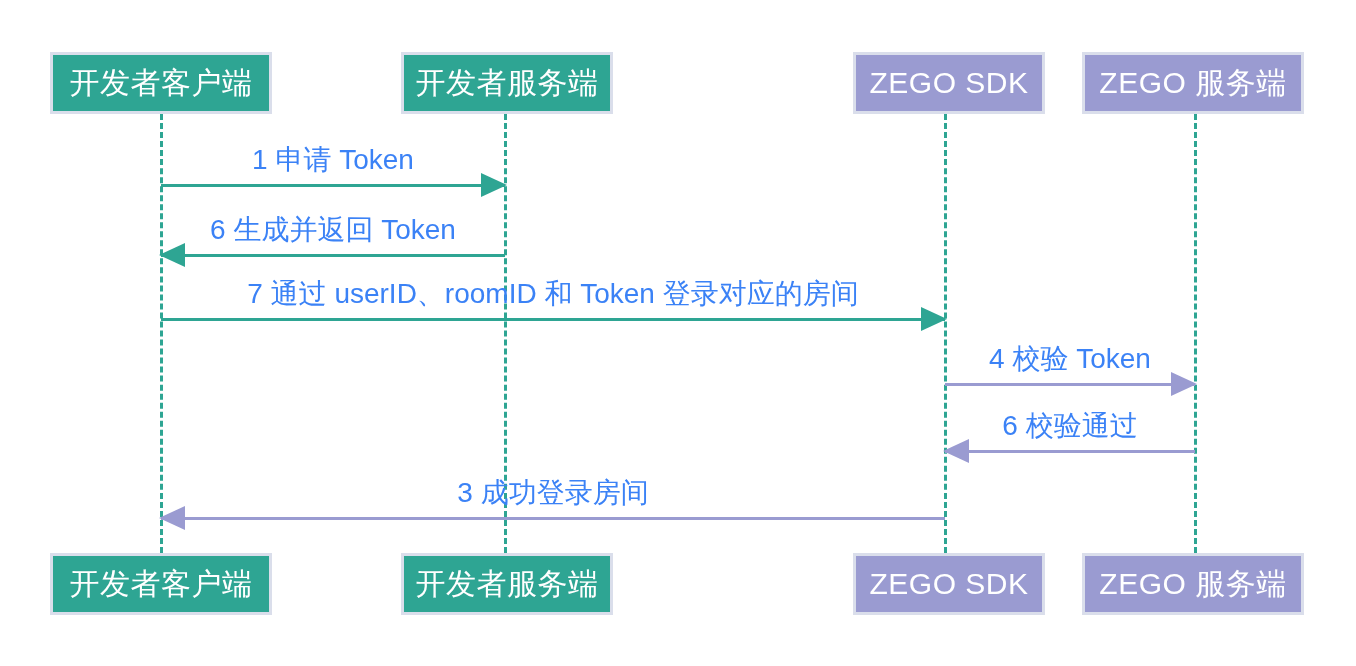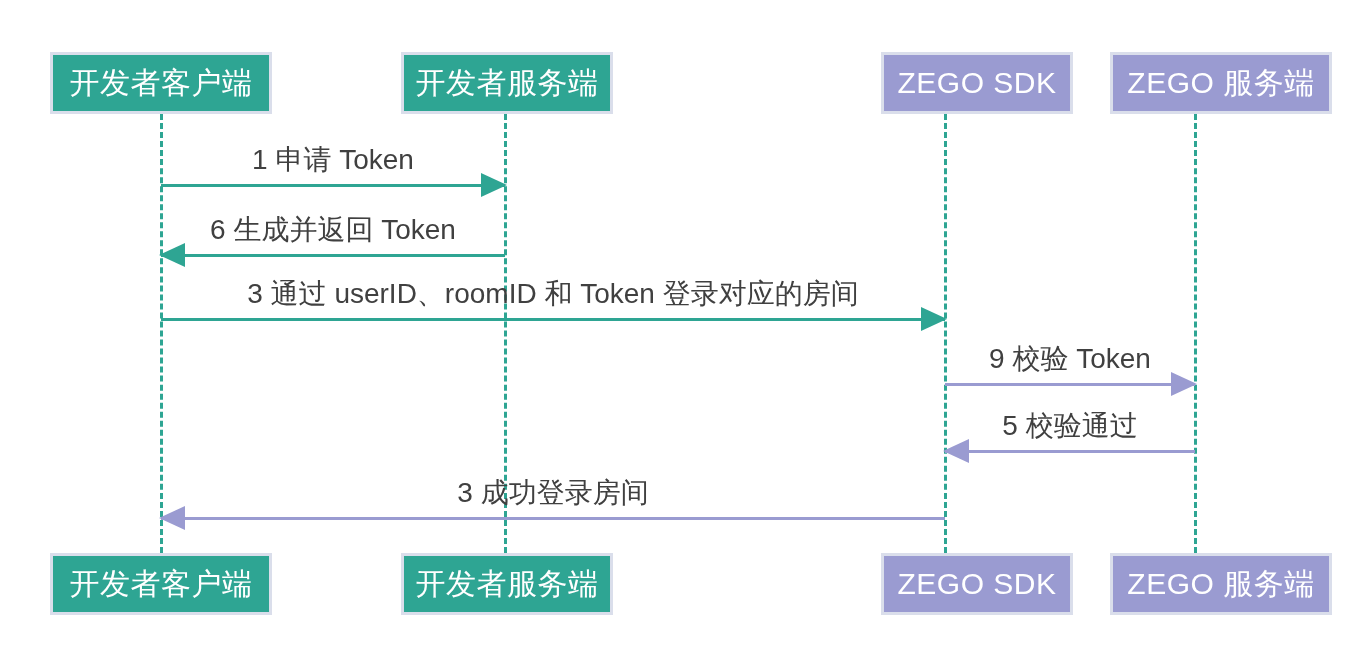--- a/index.html
+++ b/index.html
@@ -26,21 +26,21 @@
     justify-content: center;
     border: 3px solid #dadeeb;
     color: #ffffff;
     font-size: 30px;
     line-height: 1;
     letter-spacing: 0.5px;
     white-space: nowrap;
     user-select: none;
   }
   .participant.teal  { background: #2ea593; }
-  .participant.purple{ background: #9a9bd1; margin-left: 28px; }
+  .participant.purple{ background: #9a9bd1; }
 
   
   .lifeline {
     position: absolute;
     width: 0;
     border-left: 3px dashed #2ea593;
   }
 
   
   .msg {
@@ -75,21 +75,21 @@
     border-top: 12px solid transparent;
     border-bottom: 12px solid transparent;
     border-right: 26px solid currentColor;
   }
   .msg .label {
     position: absolute;
     left: 0;
     width: 100%;
     bottom: 8px;
     text-align: center;
-    color: #404040;
+    color: #3b82f6;
     font-size: 28px;
     line-height: 1.15;
     white-space: nowrap;
     user-select: none;
   }
 </style>
 </head>
 <body>
 
 <div id="canvas">
@@ -120,33 +120,33 @@
 
   <div class="msg teal left" style="left:161px; top:254px; width:344px;">
     <div class="line"></div>
     <div class="head"></div>
     <div class="label">6 生成并返回 Token</div>
   </div>
 
   <div class="msg teal right" style="left:161px; top:318px; width:784px;">
     <div class="line"></div>
     <div class="head"></div>
-    <div class="label">3 通过 userID、roomID 和 Token 登录对应的房间</div>
+    <div class="label">7 通过 userID、roomID 和 Token 登录对应的房间</div>
   </div>
 
   <div class="msg purple right" style="left:945px; top:383px; width:250px;">
     <div class="line"></div>
     <div class="head"></div>
-    <div class="label">9 校验 Token</div>
+    <div class="label">4 校验 Token</div>
   </div>
 
   <div class="msg purple left" style="left:945px; top:450px; width:250px;">
     <div class="line"></div>
     <div class="head"></div>
-    <div class="label">5 校验通过</div>
+    <div class="label">6 校验通过</div>
   </div>
 
   <div class="msg purple left" style="left:161px; top:517px; width:784px;">
     <div class="line"></div>
     <div class="head"></div>
     <div class="label">3 成功登录房间</div>
   </div>
 
   <div class="participant teal" style="left:50px; top:553px; width:222px; height:62px;">
     <span>开发者客户端</span>

